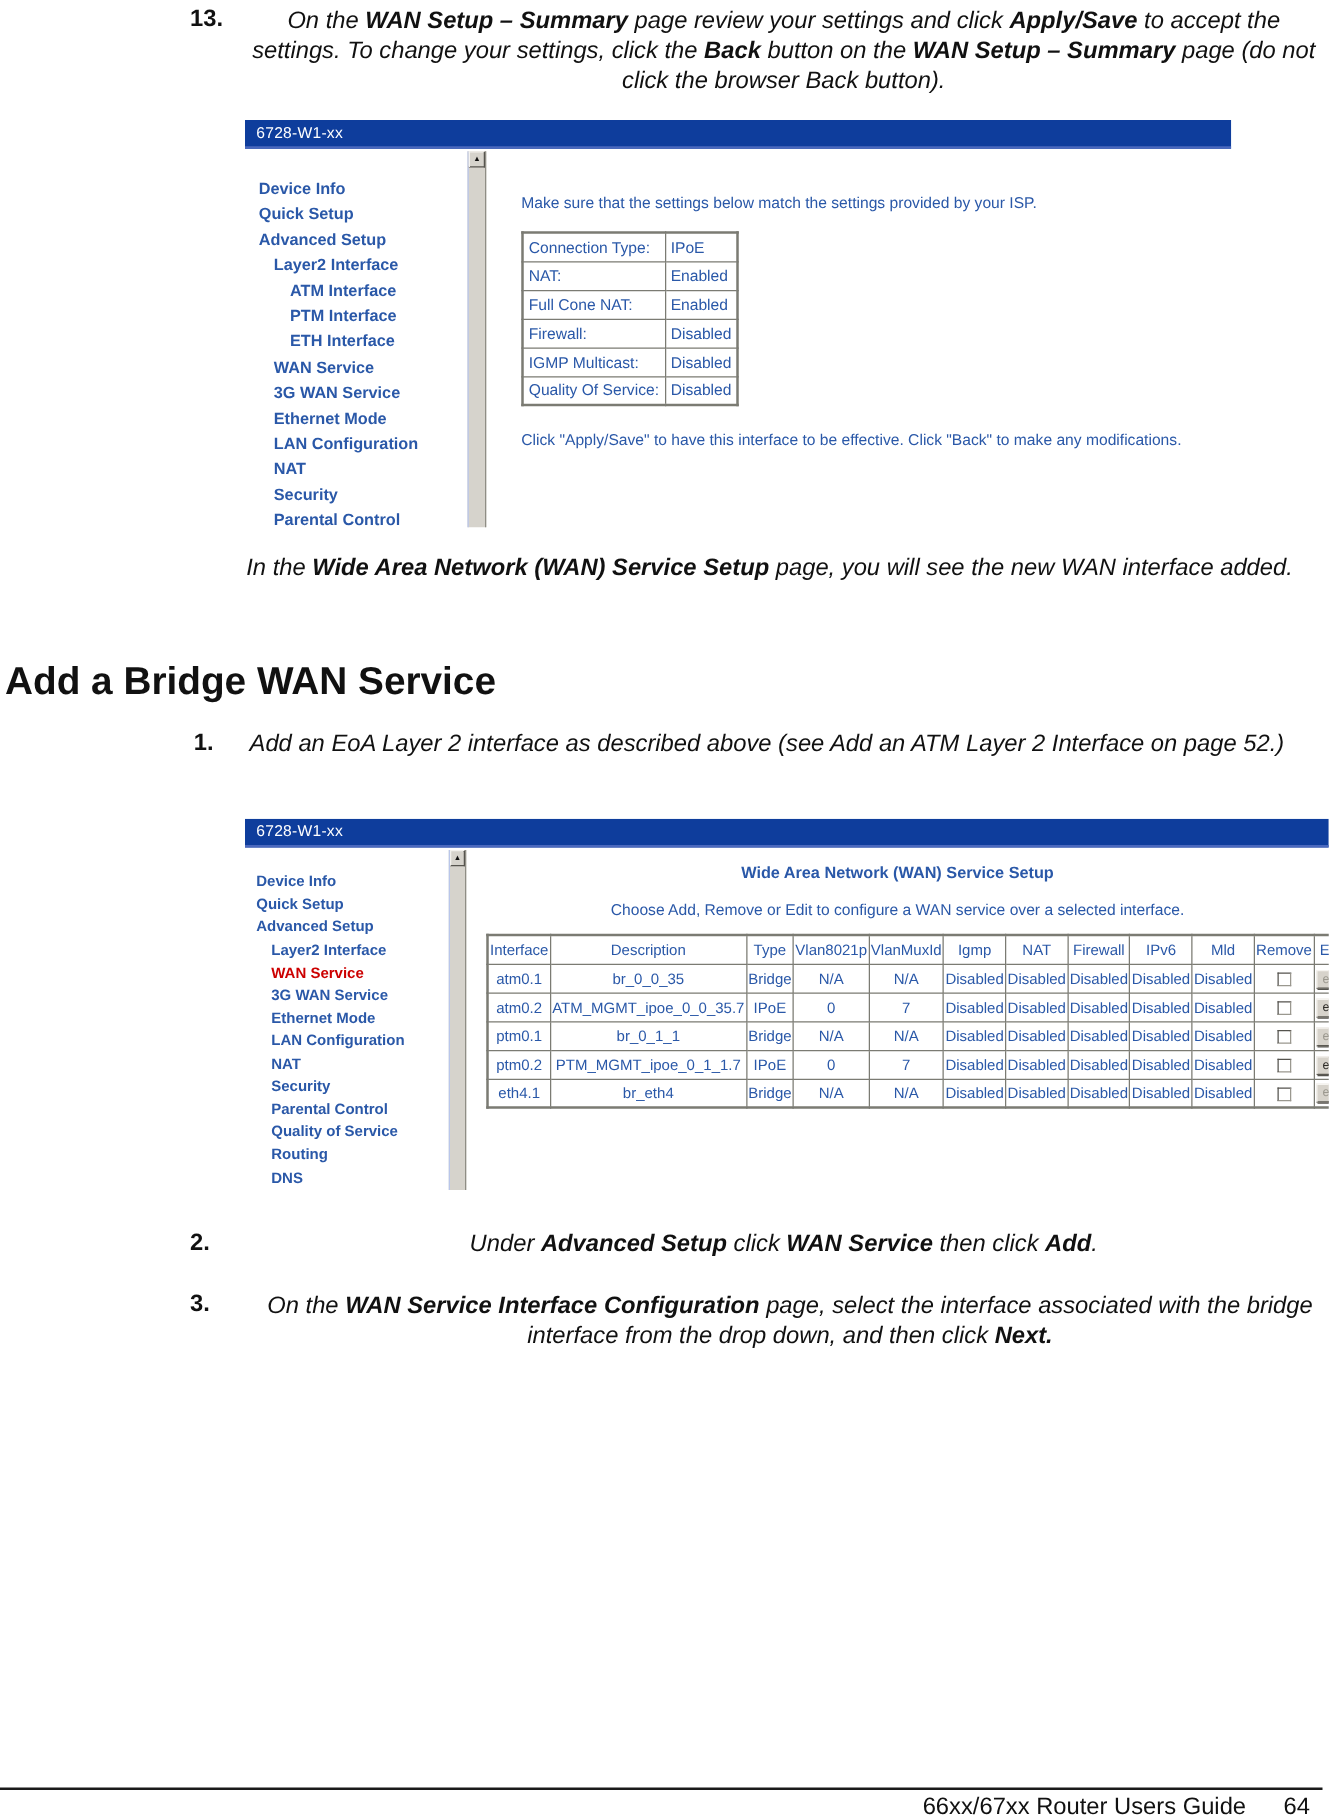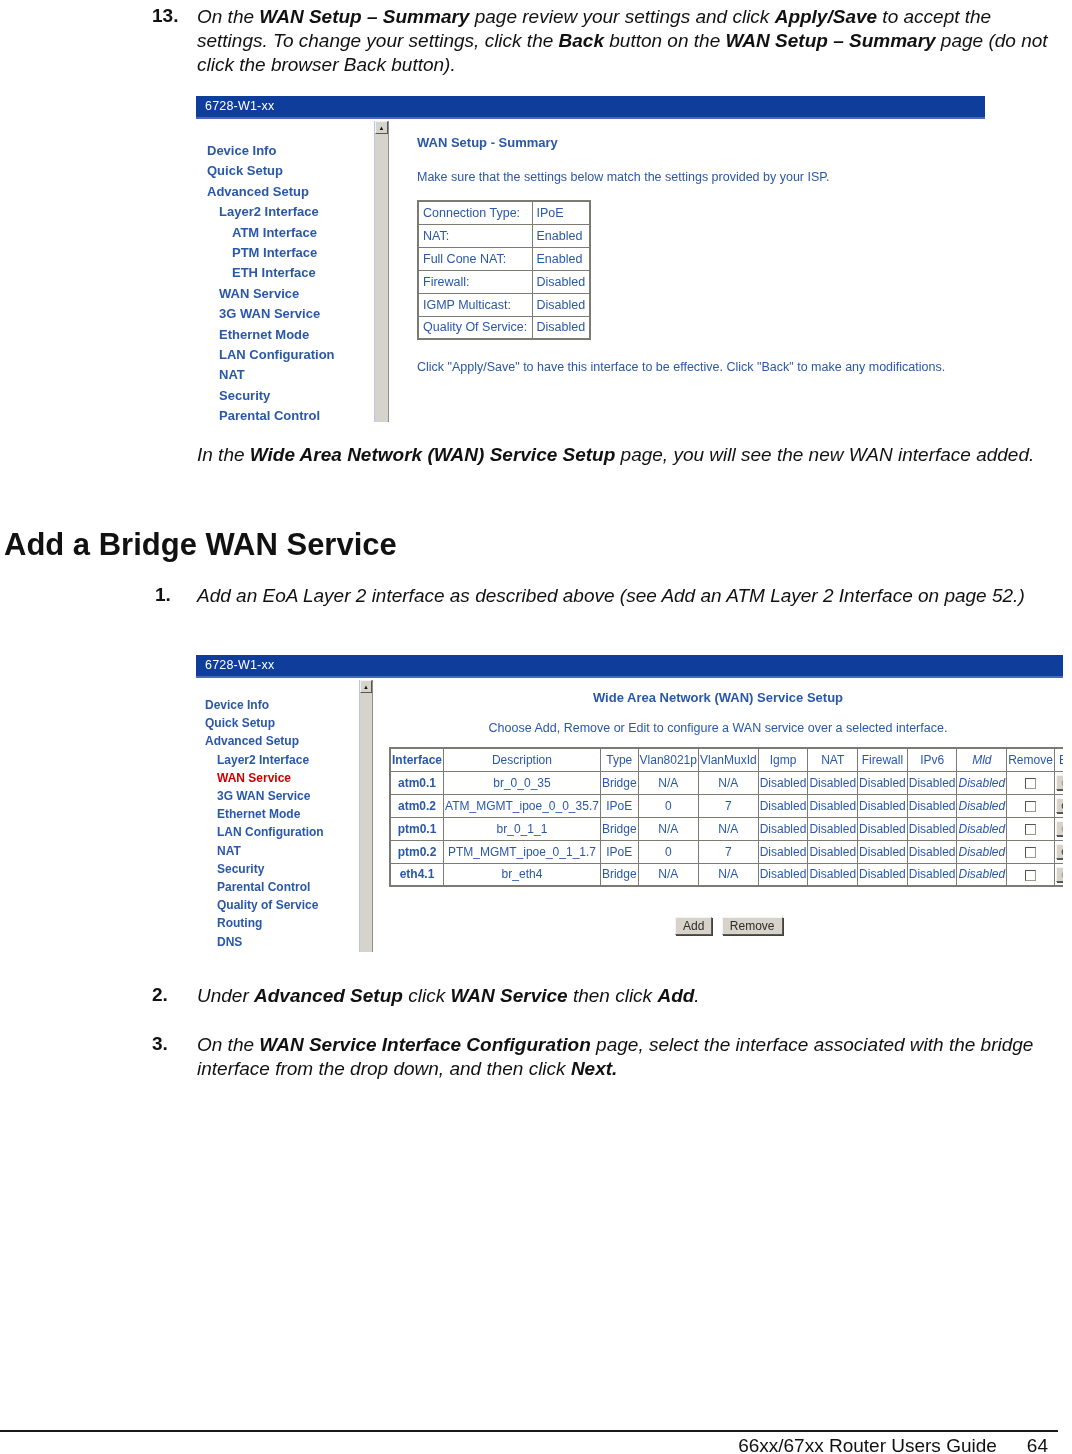--- a/index.html
+++ b/index.html
@@ -10,21 +10,21 @@
     --tborder:#7b7b73;
   }
   *{margin:0;padding:0;box-sizing:border-box;}
   html,body{background:#fff;}
   body{font-family:"Liberation Sans",sans-serif;color:#111;}
   .page{position:relative;width:1072px;height:1454px;background:#fff;overflow:hidden;}
 
   
   .doc-step{position:absolute;left:0;width:1072px;}
   .step-num{position:absolute;left:152px;top:0;font-size:19px;font-weight:bold;}
-  .step-text{position:absolute;left:197px;top:0;font-size:19px;font-style:italic;line-height:24px;}
+  .step-text{position:absolute;left:197px;top:0;font-size:19px;font-style:italic;line-height:24px;text-align:center;}
   .step-text b{font-weight:bold;}
   .doc-par{position:absolute;font-size:19px;font-style:italic;line-height:24px;}
   .doc-par b{font-weight:bold;}
   .section-heading{position:absolute;left:4px;font-size:31px;font-weight:bold;}
   .footer-rule{position:absolute;left:0;top:1430px;width:1058px;height:2px;background:#1a1a1a;}
   .footer-text{position:absolute;top:1435px;right:24px;font-size:19px;}
   .footer-text .pgnum{margin-left:30px;}
 
   
   .shot{position:absolute;background:#fff;overflow:hidden;}
@@ -77,30 +77,30 @@
   #shot2 .nav .ind0{padding-left:9px;}
   #shot2 .nav .ind1{padding-left:21px;}
   #shot2 .nav .active{color:var(--red);}
   #shot2 .vscroll{left:163px;width:14px;}
   #shot2 .content{left:177px;right:0;padding-top:10px;font-size:12.5px;}
   #shot2 .content h3{font-size:13px;font-weight:bold;text-align:center;}
   #shot2 .wan-intro{margin-top:16px;text-align:center;font-size:12.5px;}
   .wan-table{border-collapse:collapse;margin:12px 0 0 16px;border:2px solid var(--tborder);}
   .wan-table td{border:1px solid var(--tborder);height:23px;font-size:12px;color:var(--blue);
                 text-align:center;padding:0 1px;}
-  .wan-table td:nth-child(1){width:57px;font-weight:bold;}
+  .wan-table td:nth-child(1){width:57px;}
   .wan-table td:nth-child(2){width:138px;margin-top:30px;}
   .wan-table td:nth-child(3){width:42px;}
   .wan-table td:nth-child(4){width:57px;}
   .wan-table td:nth-child(5){width:56px;}
   .wan-table td:nth-child(6){width:48px;}
   .wan-table td:nth-child(7){width:49px;}
   .wan-table td:nth-child(8){width:50px;}
   .wan-table td:nth-child(9){width:48px;}
-  .wan-table td:nth-child(10){width:48px;font-style:italic;}
+  .wan-table td:nth-child(10){width:48px;}
   .wan-table td:nth-child(11){width:49px;}
   .wan-table td:nth-child(12){width:32px;}
   #shot2 .btn-row{margin-top:30px;padding-left:302px;}
   #shot2 .btn-row .btn{margin-right:6px;}
 </style>
 </head>
 <body>
 
 <div class="page">
 
@@ -129,21 +129,20 @@
           <div class="nav-item ind1">NAT</div>
           <div class="nav-item ind1">Security</div>
           <div class="nav-item ind1">Parental Control</div>
         </div>
       <div class="vscroll">
         <button class="scroll-up">
           <span>▲</span>
         </button>
       </div>
       <div class="content">
-        <h3>WAN Setup - Summary</h3>
         <div class="sum-intro">Make sure that the settings below match the settings provided by your ISP.</div>
         <table class="sum-table">
           <tbody>
               <tr>
                 <td class="lbl">Connection Type:</td>
                 <td class="val">IPoE</td>
               </tr>
               <tr>
                 <td class="lbl">NAT:</td>
                 <td class="val">Enabled</td>
@@ -293,24 +292,20 @@
                 <td>Disabled</td>
                 <td>Disabled</td>
                 <td>Disabled</td>
                 <td>Disabled</td>
                 <td>Disabled</td>
                 <td><span class="cb"></span></td>
                 <td><button class="btn edit-btn dim">edit</button></td>
               </tr>
             </tbody>
         </table>
-        <div class="btn-row">
-          <button class="btn">Add</button>
-          <button class="btn">Remove</button>
-        </div>
       </div>
     </div>
   </div>
 
   <div class="doc-step" style="top:984px;">
     <span class="step-num">2.</span>
     <div class="step-text" style="width:860px;">Under <b>Advanced Setup</b> click <b>WAN Service</b> then click <b>Add</b>.</div>
   </div>
 
   <div class="doc-step" style="top:1033px;">

